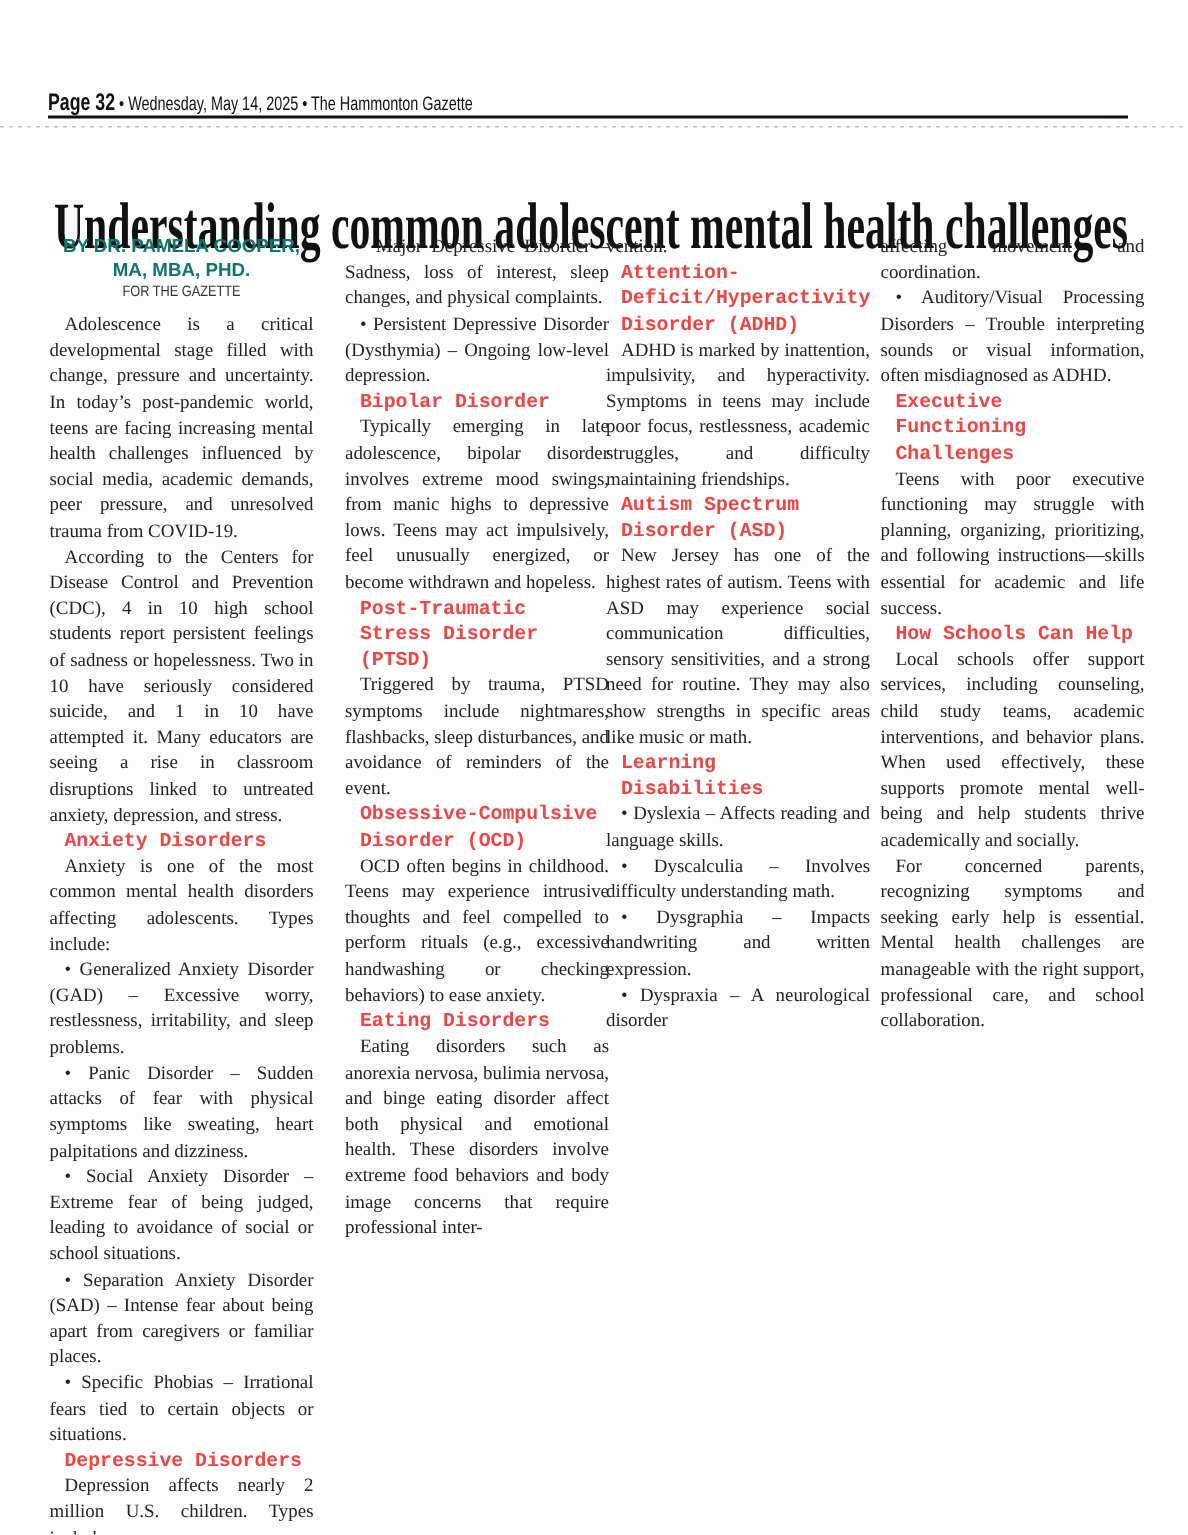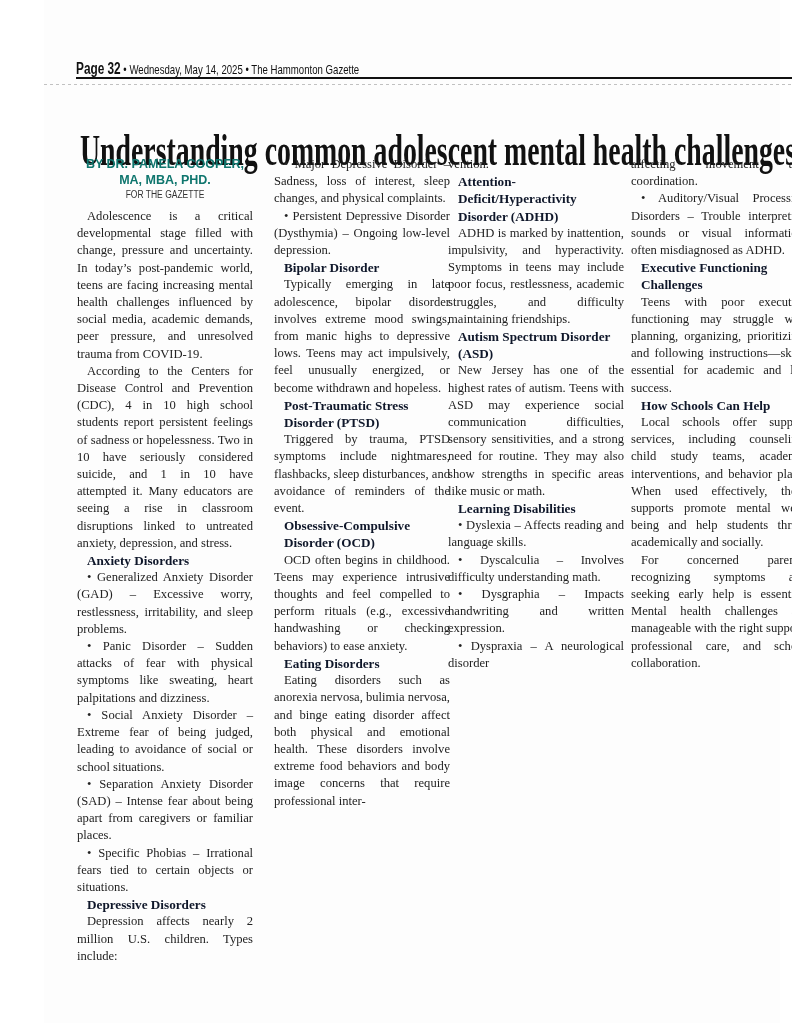--- a/index.html
+++ b/index.html
@@ -1,26 +1,26 @@
 <!DOCTYPE html>
 <html><head>
 <meta charset="utf-8">
 <style>
   html, body { margin: 0; padding: 0; background: #ffffff; }
   body { width: 792px; height: 1023px; position: relative; overflow: hidden; color: #1a1a1a; }
-  .page { position: absolute; left: 0; top: 0; width: 736px; height: 1023px; background: #fdfdfd; margin-left: 44px; }
+  .page { position: absolute; left: 0; top: 0; width: 736px; height: 1023px; background: #fdfdfd; }
   .folio { position: absolute; left: 32px; top: 60px; font-family: "Liberation Sans", sans-serif; font-size: 13px; color: #111; white-space: nowrap; transform: scaleX(0.82); transform-origin: left center; }
   .folio .pg { font-weight: bold; font-size: 16px; }
   .rule-thick { position: absolute; left: 32px; top: 77px; width: 720px; height: 2px; background: #111; }
   .rule-thin { position: absolute; left: 0; top: 84px; width: 792px; height: 1px; background: repeating-linear-gradient(90deg, #999 0 3px, transparent 3px 6px); opacity: .6; }
   .headline { position: absolute; left: 36px; top: 96px; font-family: "Liberation Serif", serif; font-weight: bold; font-size: 44px; color: #111; white-space: nowrap; transform: scaleX(0.79); transform-origin: left top; letter-spacing: 0px; }
   .col { position: absolute; top: 156px; width: 176px; font-family: "Liberation Serif", serif; font-size: 12.6px; line-height: 17.2px; color: #222; }
   .col p { margin: 0; text-align: justify; text-indent: 10px; hyphens: manual; }
   .col p.cont { text-indent: 0; }
-  .col h3 { margin: 0; font-family: Liberation Serif, serif; font-weight: bold; font-size: 13.2px; line-height: 17.2px; padding-left: 10px; color: #0f172a; }
+  .col h3 { margin: 0; font-family: Liberation Mono, monospace; font-weight: bold; font-size: 13.2px; line-height: 17.2px; padding-left: 10px; color: #ef4444; }
   .col1 { left: 33px; }
   .col2 { left: 230px; }
   .col3 { left: 404px; }
   .col4 { left: 587px; }
   .byline { font-family: "Liberation Sans", sans-serif; font-weight: bold; font-size: 12.5px; line-height: 16px; text-align: center; color: #0f766e; margin-top: 0; }
   .credit { font-family: "Liberation Sans", sans-serif; font-size: 10px; line-height: 14px; text-align: center; color: #333; margin-bottom: 6px; transform: scaleX(0.85); }
 </style>
 </head>
 <body>
 
@@ -37,20 +37,21 @@
 
   <h1 class="headline" style="transform: scaleX(0.631951);">Understanding common adolescent mental health challenges</h1>
 
   <div class="col col1">
     <div class="byline">BY DR. PAMELA COOPER, MA, MBA, PHD.</div>
     <div class="credit">FOR THE GAZETTE</div>
     <div class="col-body">
         <p>Adolescence is a critical developmental stage filled with change, pressure and uncertainty. In today’s post-pandemic world, teens are facing increasing mental health challenges influenced by social media, academic demands, peer pressure, and unresolved trauma from COVID-19.</p>
         <p>According to the Centers for Disease Control and Prevention (CDC), 4 in 10 high school students report persistent feelings of sadness or hopelessness. Two in 10 have seriously considered suicide, and 1 in 10 have attempted it. Many educators are seeing a rise in classroom disruptions linked to untreated anxiety, depression, and stress.</p>
         <h3>Anxiety Disorders</h3>
+        <p>Anxiety is one of the most common mental health disorders affecting adolescents. Types include:</p>
         <p>• Generalized Anxiety Disorder (GAD) – Excessive worry, restlessness, irritability, and sleep problems.</p>
         <p>• Panic Disorder – Sudden attacks of fear with physical symptoms like sweating, heart palpitations and dizziness.</p>
         <p>• Social Anxiety Disorder – Extreme fear of being judged, leading to avoidance of social or school situations.</p>
         <p>• Separation Anxiety Disorder (SAD) – Intense fear about being apart from caregivers or familiar places.</p>
         <p>• Specific Phobias – Irrational fears tied to certain objects or situations.</p>
         <h3>Depressive Disorders</h3>
         <p>Depression affects nearly 2 million U.S. children. Types include:</p>
       </div>
   </div>
   <div class="col col2">

